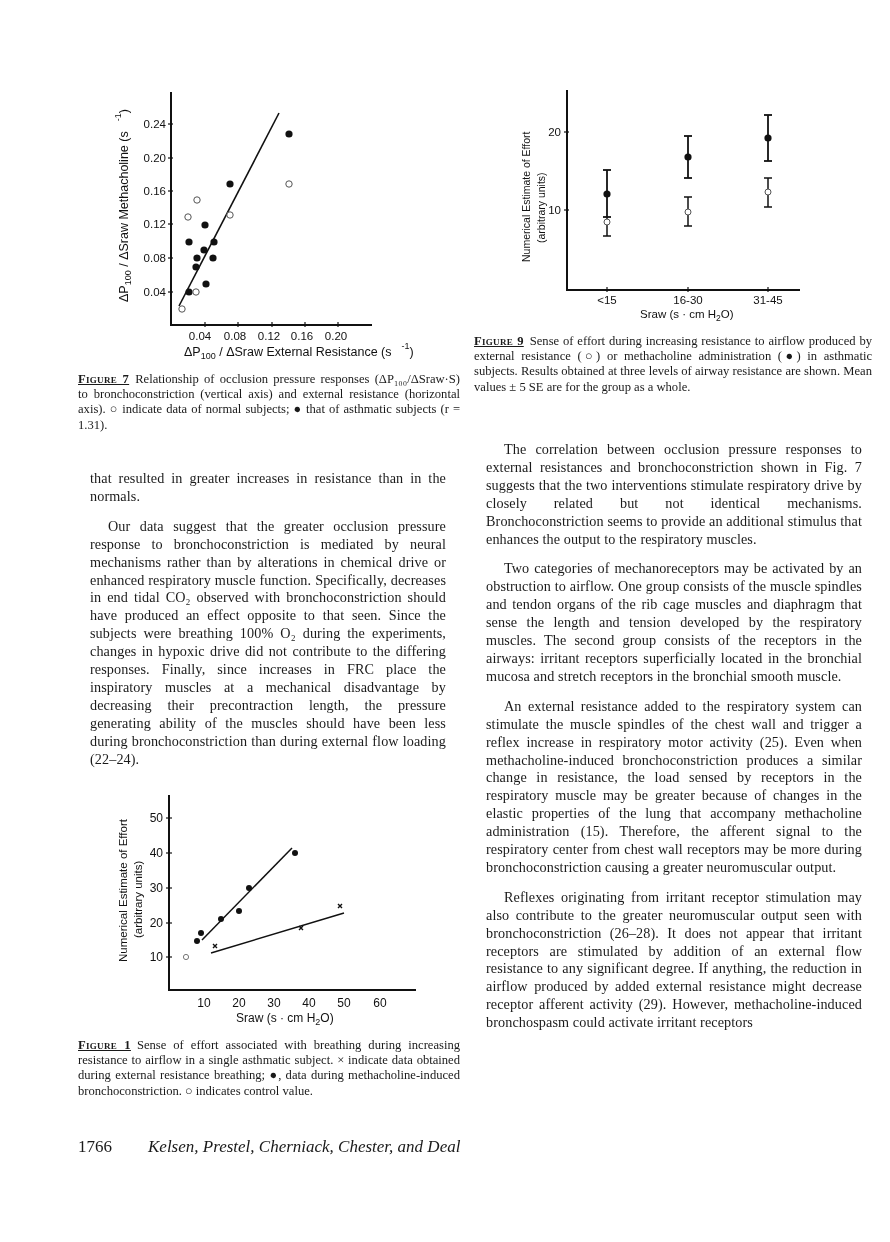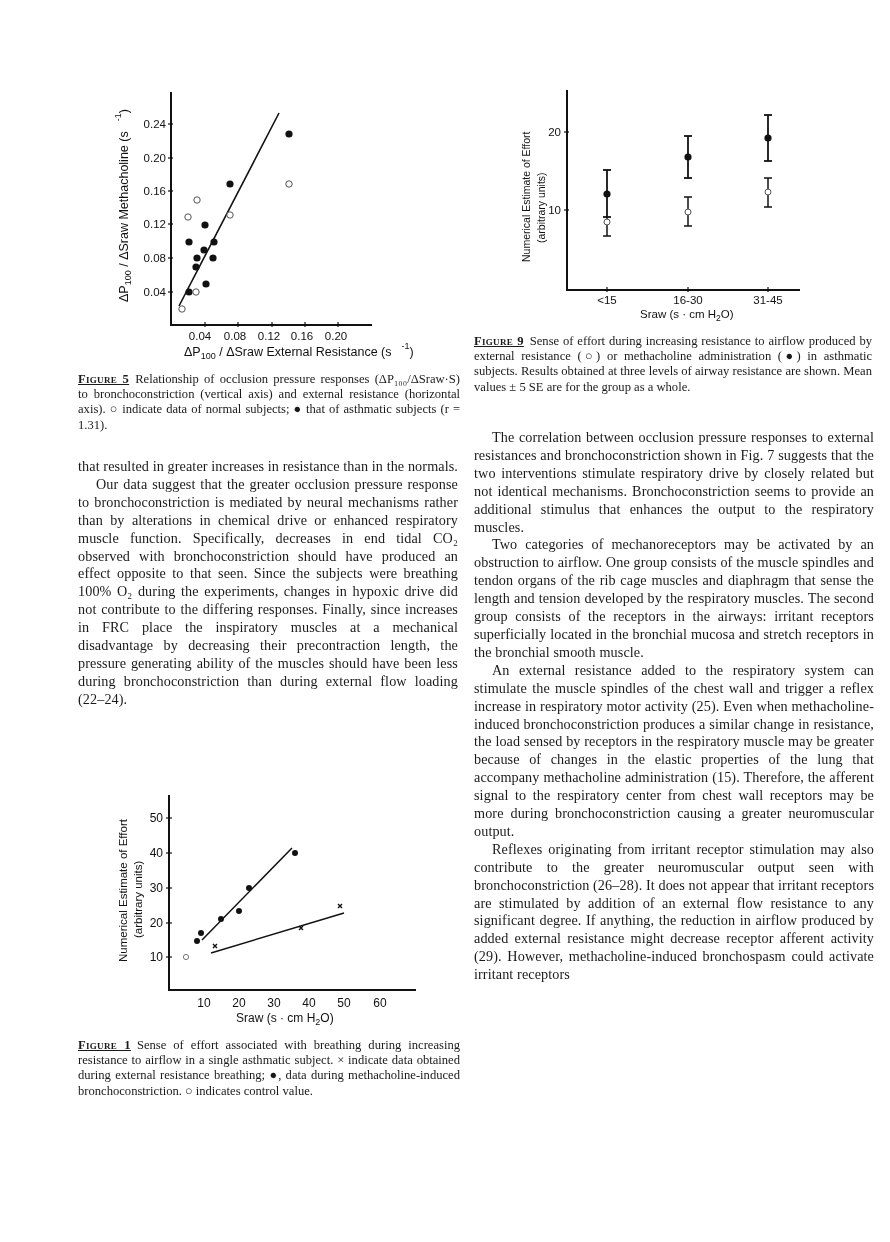--- a/index.html
+++ b/index.html
@@ -1,20 +1,20 @@
 <!DOCTYPE html>
 <html><head>
 <meta charset="utf-8">
 <style>
   html, body { margin: 0; padding: 0; background: #ffffff; }
   body { width: 890px; height: 1242px; position: relative; overflow: hidden; color: #1a1a1a; }
   .page { position: absolute; left: 0; top: 0; width: 890px; height: 1178px; }
   .col { position: absolute; font-family: "Liberation Serif", "DejaVu Serif", serif; }
   .body-text { font-size: 14.2px; line-height: 17.9px; text-align: justify; letter-spacing: 0.1px; }
-  .body-text p { margin: 0; text-indent: 0; }
+  .body-text p { margin: 12px; text-indent: 0; }
   .body-text p.indent { text-indent: 18px; }
   .caption { font-size: 12.6px; line-height: 15.2px; text-align: justify; }
   .caption .fig-label { font-variant: small-caps; font-weight: bold; letter-spacing: 0.3px; margin-right: 6px; text-decoration: underline; }
   svg text { font-family: "Liberation Sans", "DejaVu Sans", sans-serif; fill: #111; }
   .footer { position: absolute; left: 78px; top: 1137px; font-family: "Liberation Serif", serif; font-size: 17px; }
   .footer .pg { display: inline-block; width: 70px; }
   .footer .authors { font-style: italic; }
 </style>
 </head>
 <body>
@@ -77,21 +77,21 @@
       <circle cx="182" cy="309" r="3.2"></circle>
         <circle cx="188" cy="217" r="3.2"></circle>
       <circle cx="196" cy="292" r="3.2"></circle>
         <circle cx="197" cy="200" r="3.2"></circle>
       <circle cx="230" cy="215" r="3.2"></circle>
         <circle cx="289" cy="184" r="3.2"></circle>
     </g>
   </svg>
 
   <div class="col caption" style="left:78px;top:372px;width:382px;">
-    <span class="fig-label">Figure 5</span><span>Relationship of occlusion pressure responses (ΔP₁₀₀/ΔSraw·S) to bronchoconstriction (vertical axis) and external resistance (horizontal axis). ○ indicate data of normal subjects; ● that of asthmatic subjects (r = 1.31).</span>
+    <span class="fig-label">Figure 7</span><span>Relationship of occlusion pressure responses (ΔP₁₀₀/ΔSraw·S) to bronchoconstriction (vertical axis) and external resistance (horizontal axis). ○ indicate data of normal subjects; ● that of asthmatic subjects (r = 1.31).</span>
   </div>
 
   <svg style="position:absolute;left:505px;top:80px;" width="310" height="245" viewBox="505 80 310 245">
     <line x1="567" y1="90" x2="567" y2="291" stroke="#111" stroke-width="2"></line>
     <line x1="566" y1="290" x2="800" y2="290" stroke="#111" stroke-width="2"></line>
     <g stroke="#111" stroke-width="1.2">
       <line x1="564" y1="132" x2="569" y2="132"></line>
         <line x1="564" y1="210" x2="569" y2="210"></line>
       <line x1="607" y1="287" x2="607" y2="292"></line>
         <line x1="688" y1="287" x2="688" y2="292"></line>
@@ -204,14 +204,17 @@
     <span class="fig-label">Figure 1</span><span>Sense of effort associated with breathing during increasing resistance to airflow in a single asthmatic subject. × indicate data obtained during external resistance breathing; ●, data during methacholine-induced bronchoconstriction. ○ indicates control value.</span>
   </div>
 
   <div class="col body-text" style="left:474px;top:429px;width:400px;">
     <p class="indent">The correlation between occlusion pressure responses to external resistances and bronchoconstriction shown in Fig. 7 suggests that the two interventions stimulate respiratory drive by closely related but not identical mechanisms. Bronchoconstriction seems to provide an additional stimulus that enhances the output to the respiratory muscles.</p>
     <p class="indent">Two categories of mechanoreceptors may be activated by an obstruction to airflow. One group consists of the muscle spindles and tendon organs of the rib cage muscles and diaphragm that sense the length and tension developed by the respiratory muscles. The second group consists of the receptors in the airways: irritant receptors superficially located in the bronchial mucosa and stretch receptors in the bronchial smooth muscle.</p>
     <p class="indent">An external resistance added to the respiratory system can stimulate the muscle spindles of the chest wall and trigger a reflex increase in respiratory motor activity (25). Even when methacholine-induced bronchoconstriction produces a similar change in resistance, the load sensed by receptors in the respiratory muscle may be greater because of changes in the elastic properties of the lung that accompany methacholine administration (15). Therefore, the afferent signal to the respiratory center from chest wall receptors may be more during bronchoconstriction causing a greater neuromuscular output.</p>
     <p class="indent">Reflexes originating from irritant receptor stimulation may also contribute to the greater neuromuscular output seen with bronchoconstriction (26–28). It does not appear that irritant receptors are stimulated by addition of an external flow resistance to any significant degree. If anything, the reduction in airflow produced by added external resistance might decrease receptor afferent activity (29). However, methacholine-induced bronchospasm could activate irritant receptors</p>
   </div>
 
+  <div class="footer">
+    <span class="pg">1766</span><span class="authors">Kelsen, Prestel, Cherniack, Chester, and Deal</span>
+  </div>
 
 </div>
 
 </body></html>

